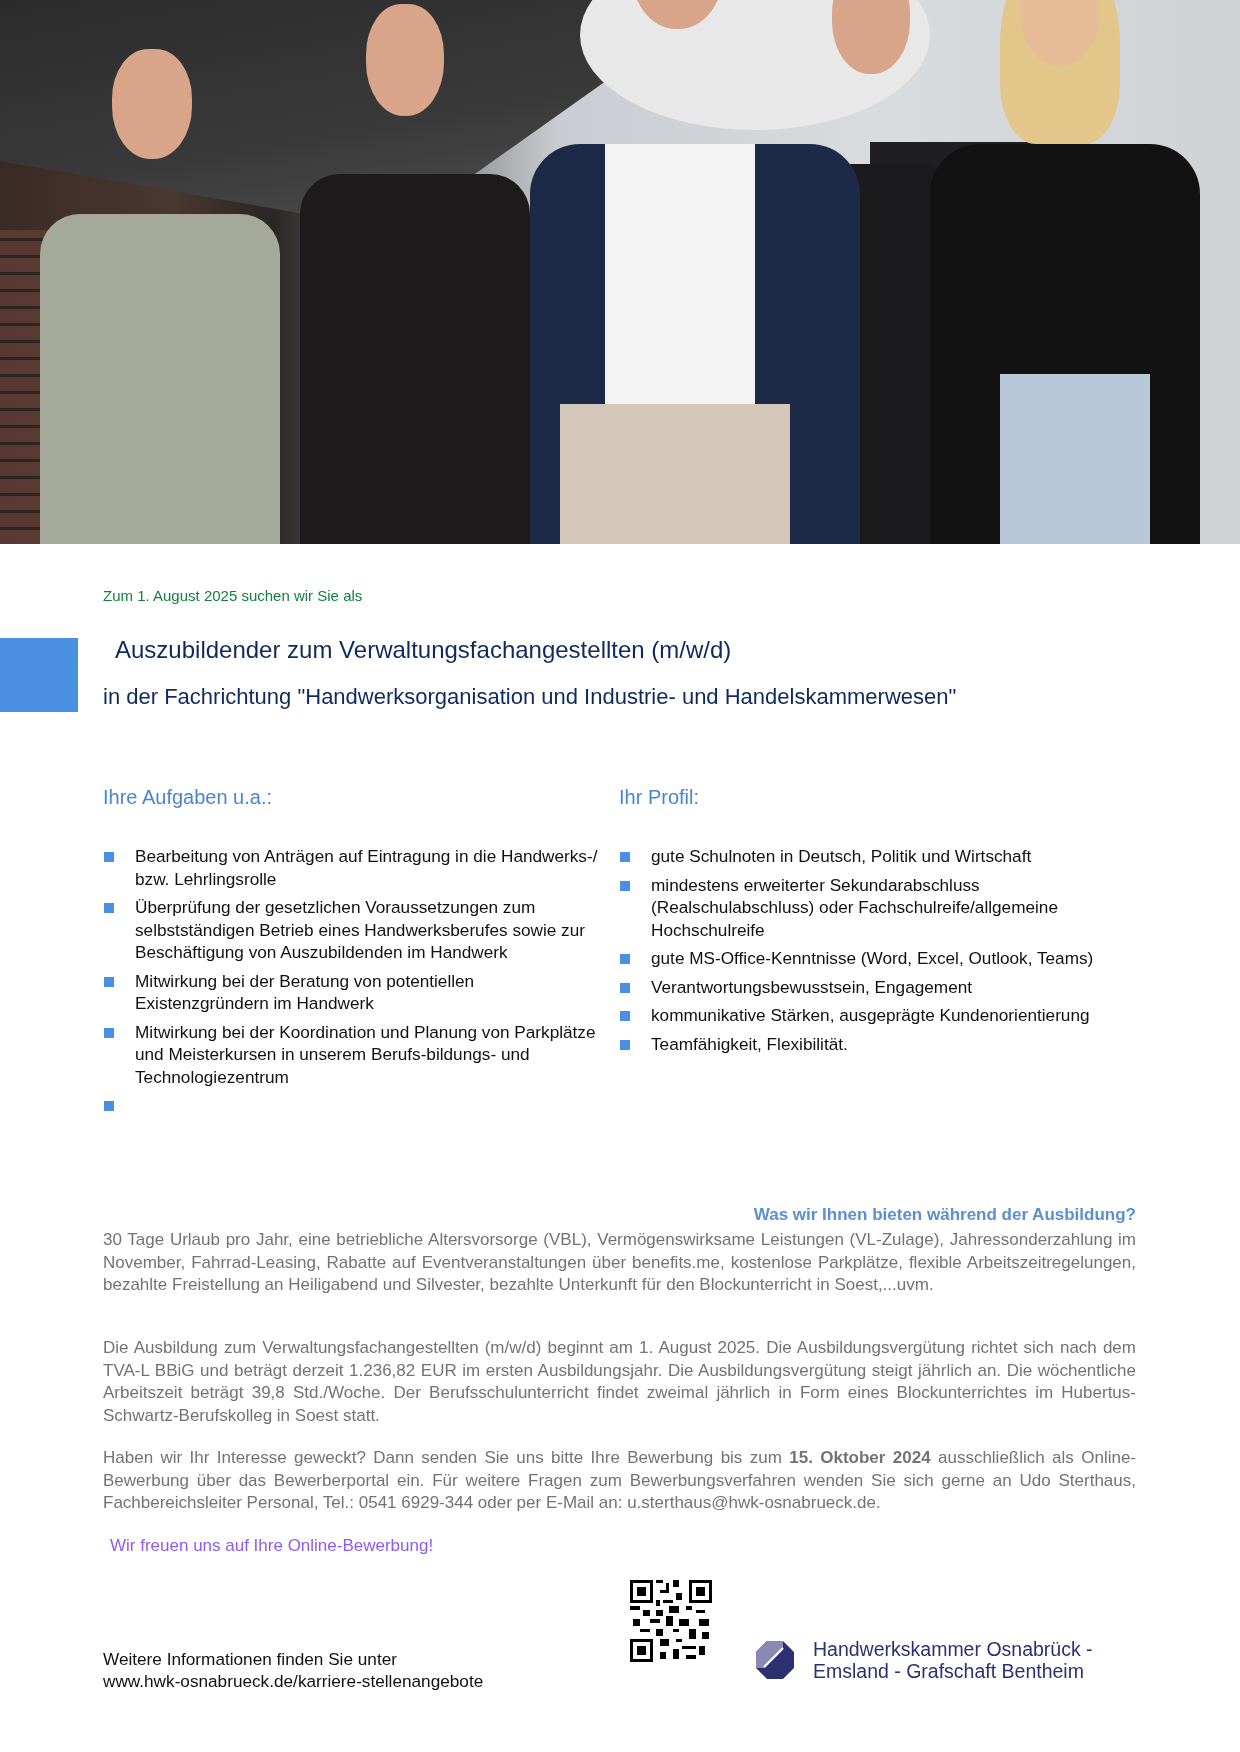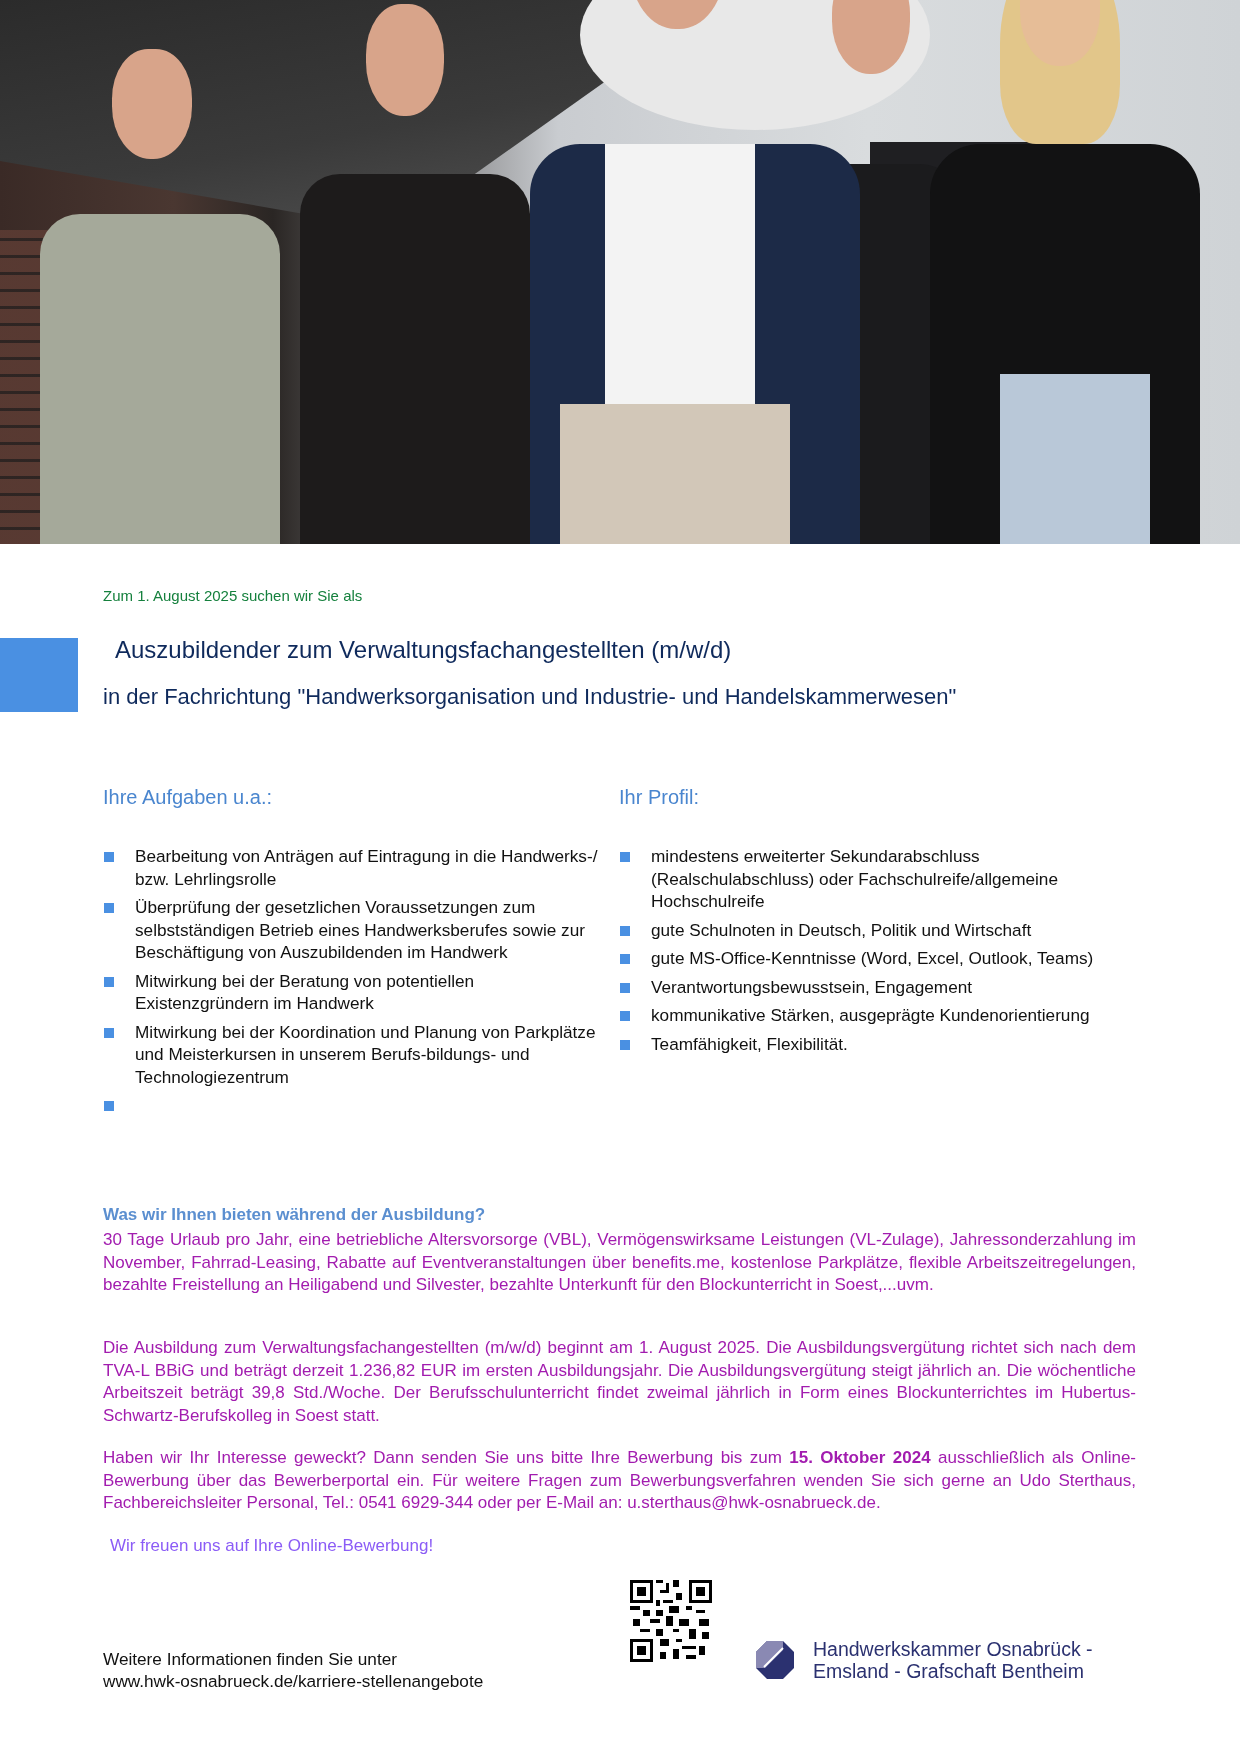--- a/index.html
+++ b/index.html
@@ -45,22 +45,22 @@
 
   .col { position:absolute; top:786px; width:505px; }
   .col.left { left:103px; }
   .col.right { left:619px; width:500px; }
   .col h2 { margin:0 0 36px 0; font-weight:normal; font-size:20px; color:#4a86cf; }
   .col ul { list-style:none; margin:0; padding:0; }
   .col li { position:relative; padding-left:32px; font-size:17.2px; line-height:22.5px; margin-bottom:6px; color:#111; }
   .col li .bullet { position:absolute; left:1px; top:7px; width:10px; height:10px; background:#4a90e2; }
 
   .offer { position:absolute; left:103px; top:1205px; width:1033px; }
-  .offer h3 { margin:0; font-size:17px; font-weight:bold; color:#5b8fd0; }
-  .para { font-size:17px; line-height:22.5px; text-align:justify; margin:0; color:#a21caf; }
+  .offer h3 { margin:0; font-size:17px; font-weight:bold; color:#5b8fd0;text-align:right; }
+  .para { font-size:17px; line-height:22.5px; text-align:justify; margin:0; color:#737373; }
   .p-benefits { position:absolute; left:103px; top:1229px; width:1033px; }
   .p-training { position:absolute; left:103px; top:1337px; width:1033px; }
   .p-apply { position:absolute; left:103px; top:1447px; width:1033px; }
   .p-apply b { font-weight:bold; }
   .p-closing { position:absolute; left:110px; top:1536px; font-size:17px; color:#8b5cf6;text-align:right; }
 
   .qr { position:absolute; left:630px; top:1580px; width:82px; height:82px; }
   .logo { position:absolute; left:755px; top:1638px; display:flex; align-items:center; }
   .logo svg { width:40px; height:40px; }
   .logo-text { margin-left:18px; font-size:19.5px; line-height:22px; color:#2b3170; }
@@ -107,22 +107,22 @@
     <li><span class="bullet"></span><span>Überprüfung der gesetzlichen Voraussetzungen zum selbstständigen Betrieb eines Handwerksberufes sowie zur Beschäftigung von Auszubildenden im Handwerk</span></li>
     <li><span class="bullet"></span><span>Mitwirkung bei der Beratung von potentiellen Existenzgründern im Handwerk</span></li>
     <li><span class="bullet"></span><span>Mitwirkung bei der Koordination und Planung von Parkplätze und Meisterkursen in unserem Berufs-bildungs- und Technologiezentrum</span></li>
     <li><span class="bullet"></span></li>
   </ul>
 </div>
 
 <div class="col right">
   <h2>Ihr Profil:</h2>
   <ul>
+    <li><span class="bullet"></span><span>gute Schulnoten in Deutsch, Politik und Wirtschaft</span></li>
     <li><span class="bullet"></span><span>mindestens erweiterter Sekundarabschluss (Realschulabschluss) oder Fachschulreife/allgemeine Hochschulreife</span></li>
-    <li><span class="bullet"></span><span>gute Schulnoten in Deutsch, Politik und Wirtschaft</span></li>
     <li><span class="bullet"></span><span>gute MS-Office-Kenntnisse (Word, Excel, Outlook, Teams)</span></li>
     <li><span class="bullet"></span><span>Verantwortungsbewusstsein, Engagement</span></li>
     <li><span class="bullet"></span><span>kommunikative Stärken, ausgeprägte Kundenorientierung</span></li>
     <li><span class="bullet"></span><span>Teamfähigkeit, Flexibilität.</span></li>
   </ul>
 </div>
 
 <div class="offer">
   <h3>Was wir Ihnen bieten während der Ausbildung?</h3>
 </div>

